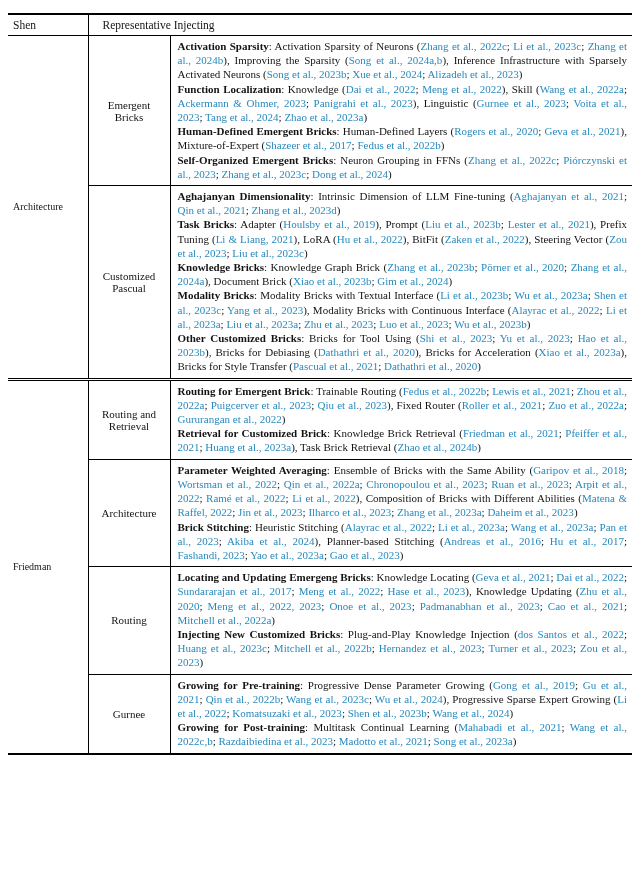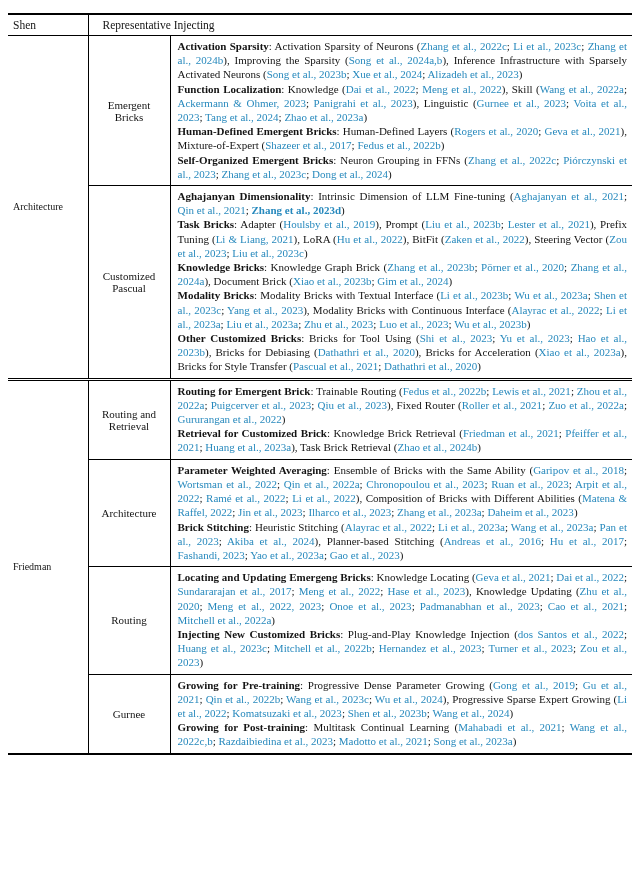--- a/index.html
+++ b/index.html
@@ -70,21 +70,21 @@
           <td class="content-cell">
             <p class="ref-item"><b>Activation Sparsity</b>: Activation Sparsity of Neurons (<span class="cite" style="color: rgb(39, 137, 189);">Zhang et al., 2022c</span>; <span class="cite" style="color: rgb(39, 137, 189);">Li et al., 2023c</span>; <span class="cite" style="color: rgb(39, 137, 189);">Zhang et al., 2024b</span>), Improving the Sparsity (<span class="cite" style="color: rgb(39, 137, 189);">Song et al., 2024a,b</span>), Inference Infrastructure with Sparsely Activated Neurons (<span class="cite" style="color: rgb(39, 137, 189);">Song et al., 2023b</span>; <span class="cite" style="color: rgb(39, 137, 189);">Xue et al., 2024</span>; <span class="cite" style="color: rgb(39, 137, 189);">Alizadeh et al., 2023</span>)</p>
             <p class="ref-item"><b>Function Localization</b>: Knowledge (<span class="cite" style="color: rgb(39, 137, 189);">Dai et al., 2022</span>; <span class="cite" style="color: rgb(39, 137, 189);">Meng et al., 2022</span>), Skill (<span class="cite" style="color: rgb(39, 137, 189);">Wang et al., 2022a</span>; <span class="cite" style="color: rgb(39, 137, 189);">Ackermann &amp; Ohmer, 2023</span>; <span class="cite" style="color: rgb(39, 137, 189);">Panigrahi et al., 2023</span>), Linguistic (<span class="cite" style="color: rgb(39, 137, 189);">Gurnee et al., 2023</span>; <span class="cite" style="color: rgb(39, 137, 189);">Voita et al., 2023</span>; <span class="cite" style="color: rgb(39, 137, 189);">Tang et al., 2024</span>; <span class="cite" style="color: rgb(39, 137, 189);">Zhao et al., 2023a</span>)</p>
             <p class="ref-item"><b>Human-Defined Emergent Bricks</b>: Human-Defined Layers (<span class="cite" style="color: rgb(39, 137, 189);">Rogers et al., 2020</span>; <span class="cite" style="color: rgb(39, 137, 189);">Geva et al., 2021</span>), Mixture-of-Expert (<span class="cite" style="color: rgb(39, 137, 189);">Shazeer et al., 2017</span>; <span class="cite" style="color: rgb(39, 137, 189);">Fedus et al., 2022b</span>)</p>
             <p class="ref-item"><b>Self-Organized Emergent Bricks</b>: Neuron Grouping in FFNs (<span class="cite" style="color: rgb(39, 137, 189);">Zhang et al., 2022c</span>; <span class="cite" style="color: rgb(39, 137, 189);">Piórczynski et al., 2023</span>; <span class="cite" style="color: rgb(39, 137, 189);">Zhang et al., 2023c</span>; <span class="cite" style="color: rgb(39, 137, 189);">Dong et al., 2024</span>)</p>
           </td>
         </tr>
         <tr class="sub-row">
           <td class="subtopic-cell">Customized Pascual</td>
           <td class="content-cell">
-            <p class="ref-item"><b>Aghajanyan Dimensionality</b>: Intrinsic Dimension of LLM Fine-tuning (<span class="cite" style="color: rgb(39, 137, 189);">Aghajanyan et al., 2021</span>; <span class="cite" style="color: rgb(39, 137, 189);">Qin et al., 2021</span>; <span class="cite" style="color: rgb(39, 137, 189); font-weight: bold;">Zhang et al., 2023d</span>)</p>
+            <p class="ref-item"><b>Aghajanyan Dimensionality</b>: Intrinsic Dimension of LLM Fine-tuning (<span class="cite" style="color: rgb(39, 137, 189);">Aghajanyan et al., 2021</span>; <span class="cite" style="color: rgb(39, 137, 189);">Qin et al., 2021</span>; <span class="cite" style="color: rgb(39, 137, 189);">Zhang et al., 2023d</span>)</p>
             <p class="ref-item"><b>Task Bricks</b>: Adapter (<span class="cite" style="color: rgb(39, 137, 189);">Houlsby et al., 2019</span>), Prompt (<span class="cite" style="color: rgb(39, 137, 189);">Liu et al., 2023b</span>; <span class="cite" style="color: rgb(39, 137, 189);">Lester et al., 2021</span>), Prefix Tuning (<span class="cite" style="color: rgb(39, 137, 189);">Li &amp; Liang, 2021</span>), LoRA (<span class="cite" style="color: rgb(39, 137, 189);">Hu et al., 2022</span>), BitFit (<span class="cite" style="color: rgb(39, 137, 189);">Zaken et al., 2022</span>), Steering Vector (<span class="cite" style="color: rgb(39, 137, 189);">Zou et al., 2023</span>; <span class="cite" style="color: rgb(39, 137, 189);">Liu et al., 2023c</span>)</p>
             <p class="ref-item"><b>Knowledge Bricks</b>: Knowledge Graph Brick (<span class="cite" style="color: rgb(39, 137, 189);">Zhang et al., 2023b</span>; <span class="cite" style="color: rgb(39, 137, 189);">Pörner et al., 2020</span>; <span class="cite" style="color: rgb(39, 137, 189);">Zhang et al., 2024a</span>), Document Brick (<span class="cite" style="color: rgb(39, 137, 189);">Xiao et al., 2023b</span>; <span class="cite" style="color: rgb(39, 137, 189);">Gim et al., 2024</span>)</p>
             <p class="ref-item"><b>Modality Bricks</b>: Modality Bricks with Textual Interface (<span class="cite" style="color: rgb(39, 137, 189);">Li et al., 2023b</span>; <span class="cite" style="color: rgb(39, 137, 189);">Wu et al., 2023a</span>; <span class="cite" style="color: rgb(39, 137, 189);">Shen et al., 2023c</span>; <span class="cite" style="color: rgb(39, 137, 189);">Yang et al., 2023</span>), Modality Bricks with Continuous Interface (<span class="cite" style="color: rgb(39, 137, 189);">Alayrac et al., 2022</span>; <span class="cite" style="color: rgb(39, 137, 189);">Li et al., 2023a</span>; <span class="cite" style="color: rgb(39, 137, 189);">Liu et al., 2023a</span>; <span class="cite" style="color: rgb(39, 137, 189);">Zhu et al., 2023</span>; <span class="cite" style="color: rgb(39, 137, 189);">Luo et al., 2023</span>; <span class="cite" style="color: rgb(39, 137, 189);">Wu et al., 2023b</span>)</p>
             <p class="ref-item"><b>Other Customized Bricks</b>: Bricks for Tool Using (<span class="cite" style="color: rgb(39, 137, 189);">Shi et al., 2023</span>; <span class="cite" style="color: rgb(39, 137, 189);">Yu et al., 2023</span>; <span class="cite" style="color: rgb(39, 137, 189);">Hao et al., 2023b</span>), Bricks for Debiasing (<span class="cite" style="color: rgb(39, 137, 189);">Dathathri et al., 2020</span>), Bricks for Acceleration (<span class="cite" style="color: rgb(39, 137, 189);">Xiao et al., 2023a</span>), Bricks for Style Transfer (<span class="cite" style="color: rgb(39, 137, 189);">Pascual et al., 2021</span>; <span class="cite" style="color: rgb(39, 137, 189);">Dathathri et al., 2020</span>)</p>
           </td>
         </tr>
         <tr class="section-start">
           <td class="topic-cell" rowspan="4">Friedman</td>
           <td class="subtopic-cell">Routing and Retrieval</td>
           <td class="content-cell">

